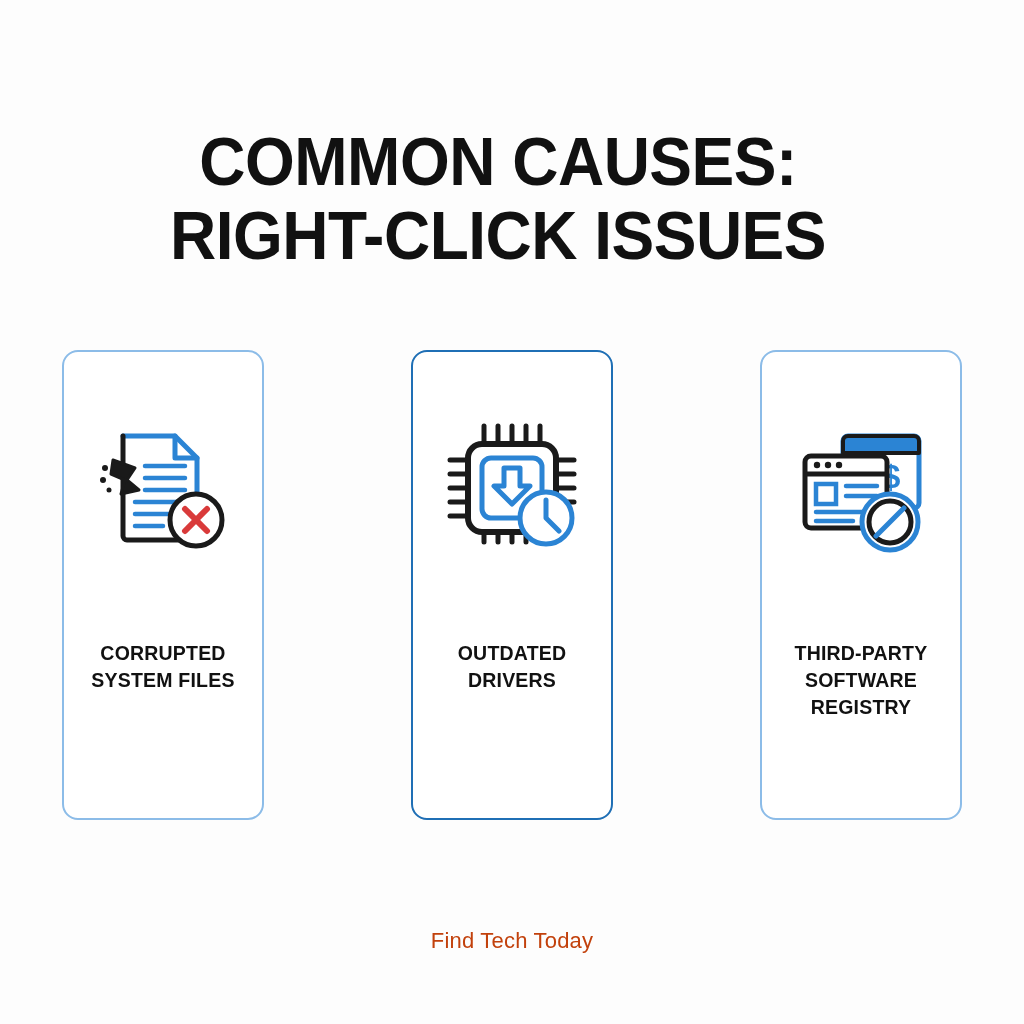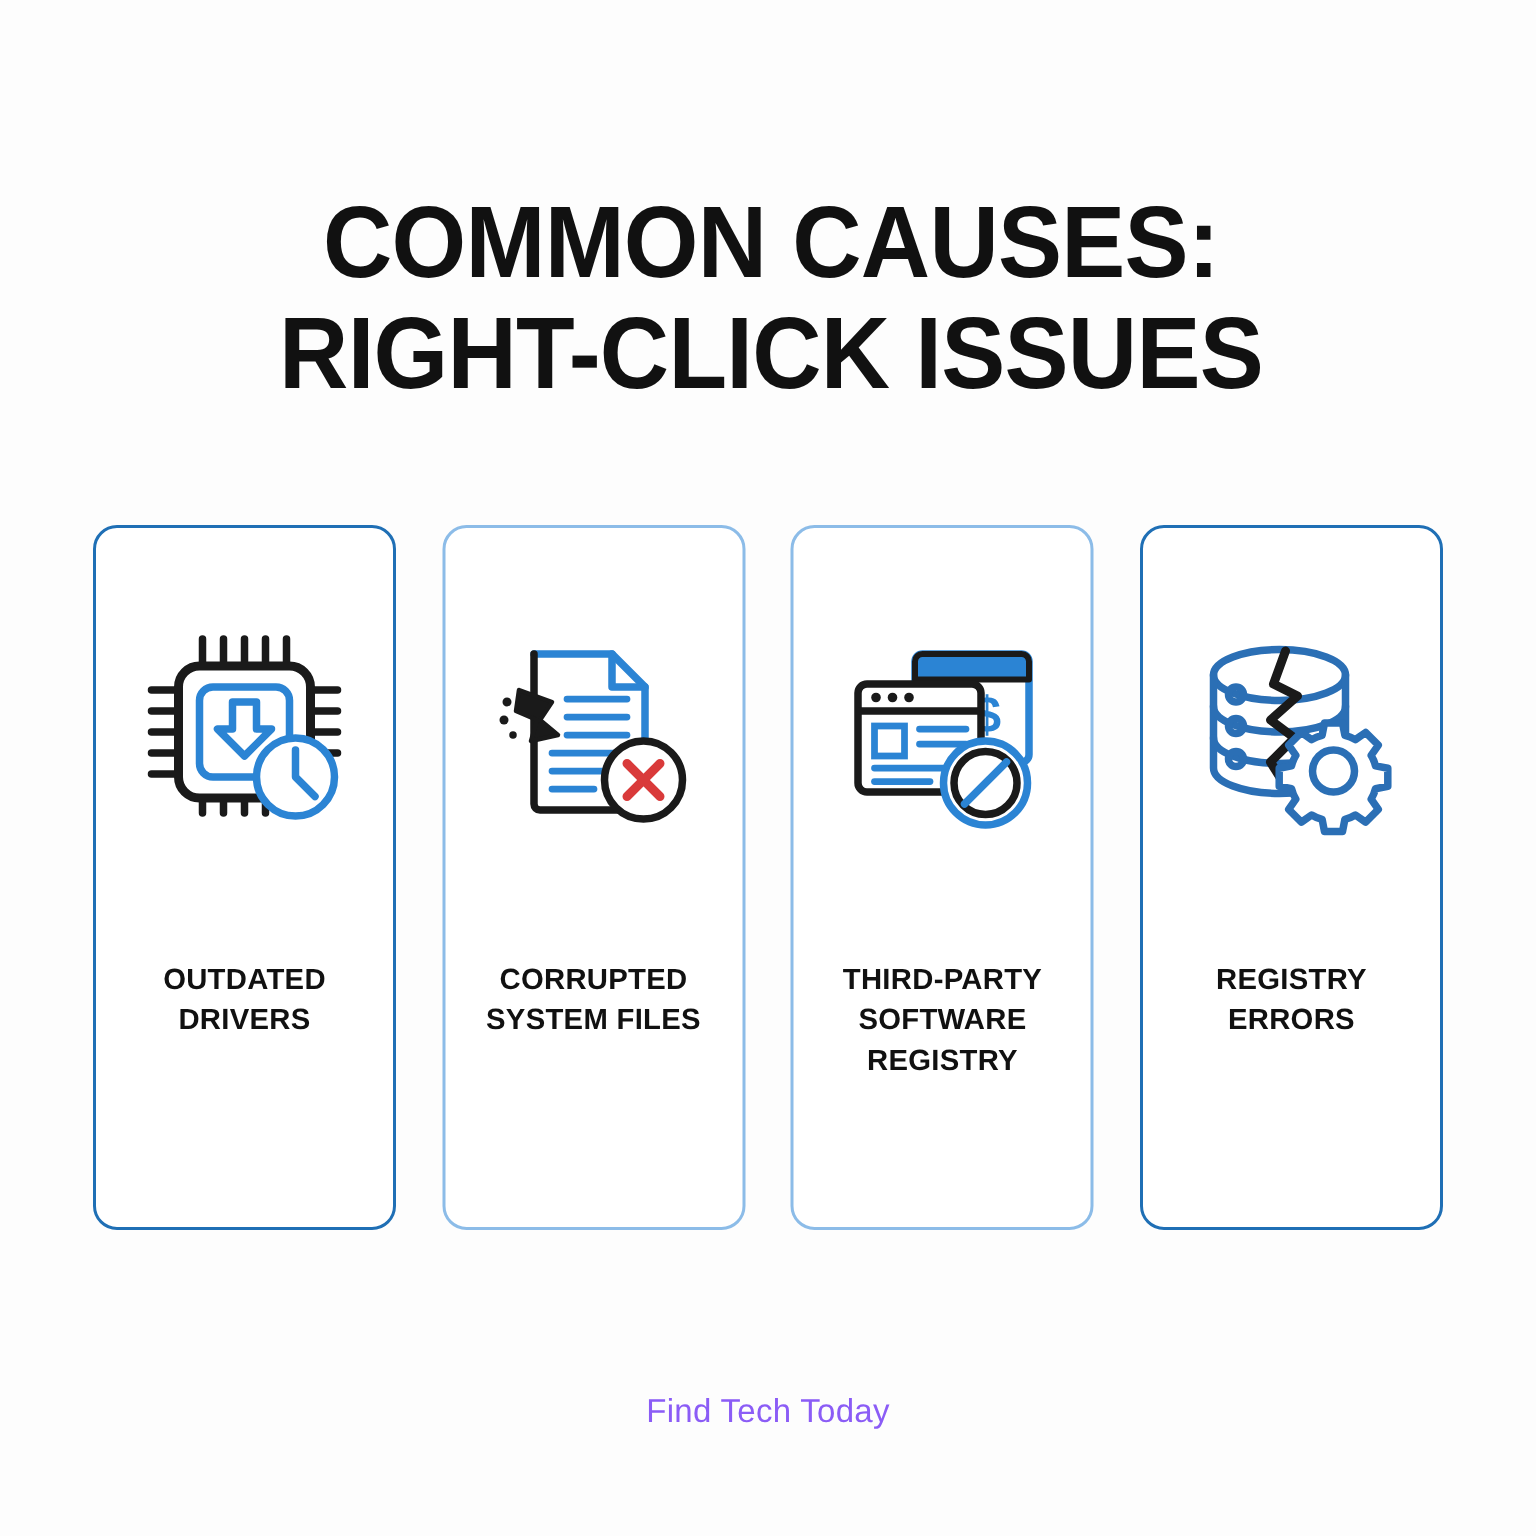--- a/index.html
+++ b/index.html
@@ -11,21 +11,21 @@
     height: 1024px;
     background: #fdfdfd;
     font-family: "Liberation Sans", sans-serif;
     overflow: hidden;
     position: relative;
   }
 
   
   #title-block {
     position: absolute;
-    left: 18px;
+    left: 2px;
     top: 122px;
     width: 992px;
     text-align: center;
   }
   .title-line {
     font-family: "Liberation Sans", sans-serif;
     font-weight: bold;
     font-size: 64px;
     line-height: 74px;
     letter-spacing: -0.5px;
@@ -86,73 +86,33 @@
   
   #footer {
     position: absolute;
     left: 0;
     top: 928px;
     width: 1024px;
     text-align: center;
     font-family: "Liberation Sans", sans-serif;
     font-size: 22px;
     font-weight: normal;
-    color: #8b5cf6;
+    color: #c2410c;
     letter-spacing: 0.2px;
   }
 </style>
 </head>
 <body>
 
 <div id="title-block">
   <div class="title-line">COMMON CAUSES:</div>
   <div class="title-line">RIGHT-CLICK ISSUES</div>
 </div>
 
 <div id="cards-row">
-
-  <div class="card dark">
-    <svg class="card-icon" viewBox="0 0 140 140">
-      <g stroke="#1a1a1a" stroke-width="5" stroke-linecap="round">
-
-        <line x1="42" y1="8" x2="42" y2="26"></line>
-        <line x1="56" y1="8" x2="56" y2="26"></line>
-        <line x1="70" y1="8" x2="70" y2="26"></line>
-        <line x1="84" y1="8" x2="84" y2="26"></line>
-        <line x1="98" y1="8" x2="98" y2="26"></line>
-
-        <line x1="42" y1="106" x2="42" y2="124"></line>
-        <line x1="56" y1="106" x2="56" y2="124"></line>
-        <line x1="70" y1="106" x2="70" y2="124"></line>
-        <line x1="84" y1="106" x2="84" y2="124"></line>
-
-        <line x1="8" y1="42" x2="26" y2="42"></line>
-        <line x1="8" y1="56" x2="26" y2="56"></line>
-        <line x1="8" y1="70" x2="26" y2="70"></line>
-        <line x1="8" y1="84" x2="26" y2="84"></line>
-        <line x1="8" y1="98" x2="26" y2="98"></line>
-
-        <line x1="114" y1="42" x2="132" y2="42"></line>
-        <line x1="114" y1="56" x2="132" y2="56"></line>
-        <line x1="114" y1="70" x2="132" y2="70"></line>
-        <line x1="114" y1="84" x2="132" y2="84"></line>
-      </g>
-
-      <rect x="26" y="26" width="88" height="88" rx="14" fill="#ffffff" stroke="#1a1a1a" stroke-width="6"></rect>
-
-      <rect x="40" y="40" width="60" height="60" rx="9" fill="none" stroke="#2b84d4" stroke-width="5"></rect>
-
-      <path d="M70 50 v26 M70 50 m-9 0 h18 M70 84 l-16 -16 h10 v-18 h12 v18 h10 Z" fill="#2b84d4"></path>
-      <path d="M62 50 h16 v18 h10 l-18 18 l-18 -18 h10 Z" fill="#ffffff" stroke="#2b84d4" stroke-width="5" stroke-linejoin="round"></path>
-
-      <circle cx="104" cy="100" r="26" fill="#ffffff" stroke="#2b84d4" stroke-width="5"></circle>
-      <path d="M104 82 v18 l13 13" fill="none" stroke="#2b84d4" stroke-width="5" stroke-linecap="round" stroke-linejoin="round"></path>
-    </svg>
-    <div class="card-label">OUTDATED DRIVERS</div>
-  </div>
 
   <div class="card">
     <svg class="card-icon" viewBox="0 0 140 140">
 
       <path d="M30 18 h52 l22 22 v52" fill="none" stroke="#2b84d4" stroke-width="5" stroke-linecap="round" stroke-linejoin="round"></path>
 
       <path d="M82 18 v22 h22" fill="none" stroke="#2b84d4" stroke-width="5" stroke-linecap="round" stroke-linejoin="round"></path>
 
       <path d="M30 18 v100 a4 4 0 0 0 4 4 h66" fill="none" stroke="#1a1a1a" stroke-width="5" stroke-linecap="round" stroke-linejoin="round"></path>
 
@@ -166,20 +126,60 @@
       <path d="M20 42 L42 50 L34 62 L46 72 L28 76 L32 62 L18 56 Z" fill="#1a1a1a" stroke="#1a1a1a" stroke-width="3" stroke-linejoin="round"></path>
       <circle cx="12" cy="50" r="3" fill="#1a1a1a"></circle>
       <circle cx="10" cy="62" r="3" fill="#1a1a1a"></circle>
       <circle cx="16" cy="72" r="2.5" fill="#1a1a1a"></circle>
 
       <circle cx="103" cy="102" r="26" fill="#ffffff" stroke="#1a1a1a" stroke-width="5"></circle>
       <line x1="92" y1="91" x2="114" y2="113" stroke="#d93a3a" stroke-width="6" stroke-linecap="round"></line>
       <line x1="114" y1="91" x2="92" y2="113" stroke="#d93a3a" stroke-width="6" stroke-linecap="round"></line>
     </svg>
     <div class="card-label">CORRUPTED SYSTEM FILES</div>
+  </div>
+
+  <div class="card dark">
+    <svg class="card-icon" viewBox="0 0 140 140">
+      <g stroke="#1a1a1a" stroke-width="5" stroke-linecap="round">
+
+        <line x1="42" y1="8" x2="42" y2="26"></line>
+        <line x1="56" y1="8" x2="56" y2="26"></line>
+        <line x1="70" y1="8" x2="70" y2="26"></line>
+        <line x1="84" y1="8" x2="84" y2="26"></line>
+        <line x1="98" y1="8" x2="98" y2="26"></line>
+
+        <line x1="42" y1="106" x2="42" y2="124"></line>
+        <line x1="56" y1="106" x2="56" y2="124"></line>
+        <line x1="70" y1="106" x2="70" y2="124"></line>
+        <line x1="84" y1="106" x2="84" y2="124"></line>
+
+        <line x1="8" y1="42" x2="26" y2="42"></line>
+        <line x1="8" y1="56" x2="26" y2="56"></line>
+        <line x1="8" y1="70" x2="26" y2="70"></line>
+        <line x1="8" y1="84" x2="26" y2="84"></line>
+        <line x1="8" y1="98" x2="26" y2="98"></line>
+
+        <line x1="114" y1="42" x2="132" y2="42"></line>
+        <line x1="114" y1="56" x2="132" y2="56"></line>
+        <line x1="114" y1="70" x2="132" y2="70"></line>
+        <line x1="114" y1="84" x2="132" y2="84"></line>
+      </g>
+
+      <rect x="26" y="26" width="88" height="88" rx="14" fill="#ffffff" stroke="#1a1a1a" stroke-width="6"></rect>
+
+      <rect x="40" y="40" width="60" height="60" rx="9" fill="none" stroke="#2b84d4" stroke-width="5"></rect>
+
+      <path d="M70 50 v26 M70 50 m-9 0 h18 M70 84 l-16 -16 h10 v-18 h12 v18 h10 Z" fill="#2b84d4"></path>
+      <path d="M62 50 h16 v18 h10 l-18 18 l-18 -18 h10 Z" fill="#ffffff" stroke="#2b84d4" stroke-width="5" stroke-linejoin="round"></path>
+
+      <circle cx="104" cy="100" r="26" fill="#ffffff" stroke="#2b84d4" stroke-width="5"></circle>
+      <path d="M104 82 v18 l13 13" fill="none" stroke="#2b84d4" stroke-width="5" stroke-linecap="round" stroke-linejoin="round"></path>
+    </svg>
+    <div class="card-label">OUTDATED DRIVERS</div>
   </div>
 
   <div class="card">
     <svg class="card-icon" viewBox="0 0 140 140">
 
       <rect x="52" y="18" width="76" height="72" rx="5" fill="#ffffff" stroke="#2b84d4" stroke-width="5"></rect>
       <path d="M57 18 h66 a5 5 0 0 1 5 5 v12 h-76 v-12 a5 5 0 0 1 5 -5 z" fill="#2b84d4" stroke="#1a1a1a" stroke-width="4" stroke-linejoin="round"></path>
 
       <text x="100" y="70" font-family="'Liberation Sans', sans-serif" font-size="34" font-weight="bold" fill="#2b84d4" text-anchor="middle">$</text>
 
@@ -196,43 +196,16 @@
         <line x1="25" y1="103" x2="62" y2="103"></line>
       </g>
 
       <circle cx="99" cy="104" r="28" fill="#ffffff" stroke="#2b84d4" stroke-width="5"></circle>
       <circle cx="99" cy="104" r="21" fill="#ffffff" stroke="#1a1a1a" stroke-width="5"></circle>
       <line x1="85" y1="118" x2="113" y2="90" stroke="#2b84d4" stroke-width="5" stroke-linecap="round"></line>
     </svg>
     <div class="card-label">THIRD-PARTY SOFTWARE REGISTRY</div>
   </div>
 
-  <div class="card dark">
-    <svg class="card-icon" viewBox="0 0 140 140">
-      <g fill="none" stroke="#2b6fb5" stroke-width="5" stroke-linecap="round">
-
-        <ellipse cx="62" cy="32" rx="44" ry="17"></ellipse>
-        <path d="M18 32 v62 c0 9.4 19.7 17 44 17 s44 -7.6 44 -17 v-62"></path>
-        <path d="M18 53 c0 9.4 19.7 17 44 17 s44 -7.6 44 -17"></path>
-        <path d="M18 74 c0 9.4 19.7 17 44 17 s44 -7.6 44 -17"></path>
-        <circle cx="33" cy="45" r="5"></circle>
-        <circle cx="33" cy="66" r="5"></circle>
-        <circle cx="33" cy="88" r="5"></circle>
-      </g>
-
-      <path d="M66 16 L58 38 L74 46 L56 62 L72 74 L56 90 L66 106" fill="none" stroke="#1a1a1a" stroke-width="6" stroke-linecap="round" stroke-linejoin="round"></path>
-
-      <g transform="translate(98,96)">
-        <path d="M-6 -32 h12 l1.6 8.2 a24 24 0 0 1 7 2.9 l6.8 -4.8 l8.5 8.5 l-4.8 6.8
-                 a24 24 0 0 1 2.9 7 l8.2 1.6 v12 l-8.2 1.6 a24 24 0 0 1 -2.9 7 l4.8 6.8
-                 l-8.5 8.5 l-6.8 -4.8 a24 24 0 0 1 -7 2.9 l-1.6 8.2 h-12 l-1.6 -8.2
-                 a24 24 0 0 1 -7 -2.9 l-6.8 4.8 l-8.5 -8.5 l4.8 -6.8 a24 24 0 0 1 -2.9 -7
-                 l-8.2 -1.6 v-12 l8.2 -1.6 a24 24 0 0 1 2.9 -7 l-4.8 -6.8 l8.5 -8.5
-                 l6.8 4.8 a24 24 0 0 1 7 -2.9 Z" fill="#ffffff" stroke="#2b6fb5" stroke-width="5" stroke-linejoin="round"></path>
-        <circle cx="0" cy="0" r="14" fill="#ffffff" stroke="#2b6fb5" stroke-width="5"></circle>
-      </g>
-    </svg>
-    <div class="card-label">REGISTRY ERRORS</div>
-  </div>
 
 </div>
 
 <div id="footer">Find Tech Today</div>
 
 </body></html>

